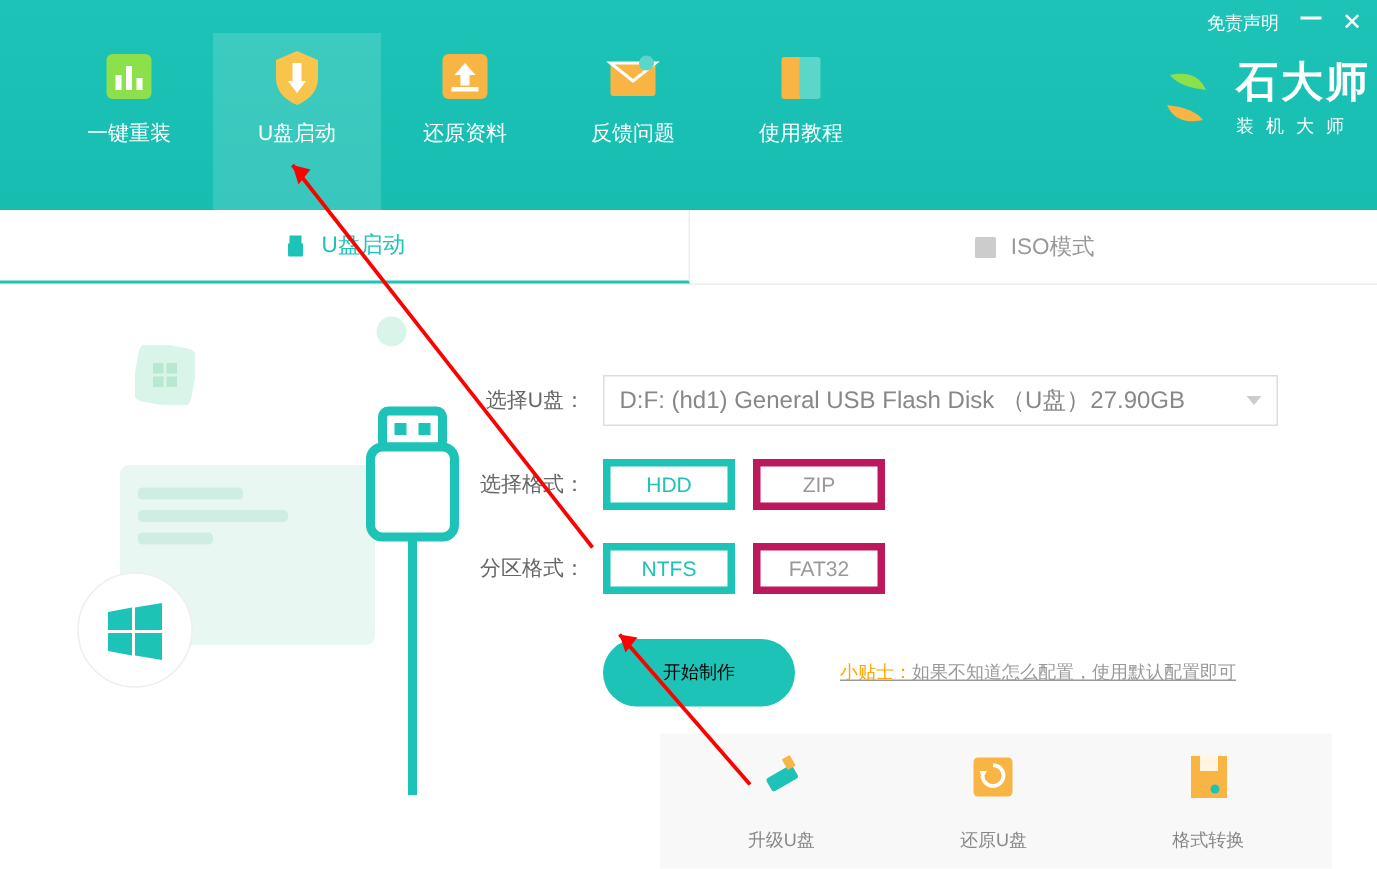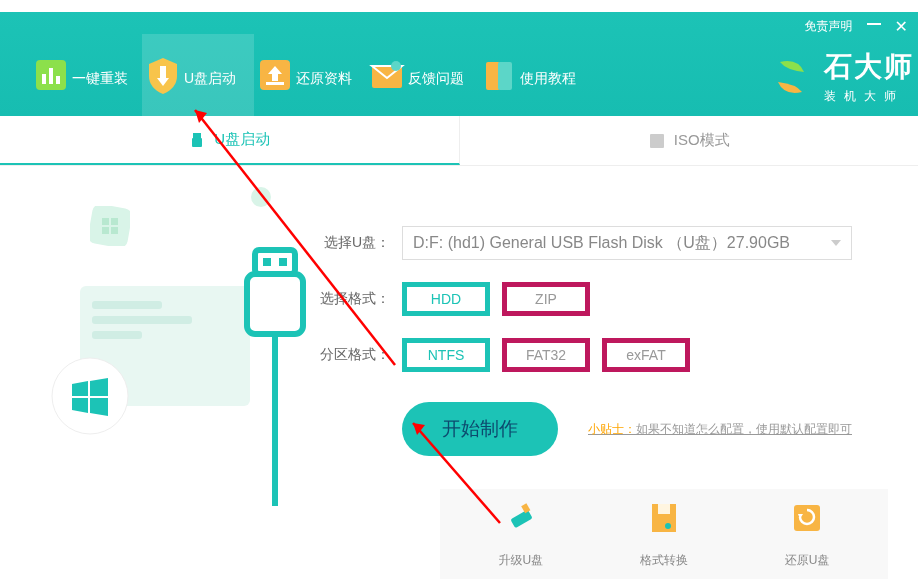--- a/index.html
+++ b/index.html
@@ -1,23 +1,23 @@
 <!DOCTYPE html>
 <html><head>
   <meta charset="utf-8">
   <style>
     * { margin: 0; padding: 0; box-sizing: border-box; font-family: "Microsoft YaHei", Arial, sans-serif; }
     body { width: 918px; height: 579px; background: #fff; overflow: hidden; position: relative; }
-    .header { height: 104px; background: linear-gradient(to bottom, #1cc3b6, #17bdb1); display: flex; align-items: flex-start; position: relative; margin-top: 12px; }
+    .header { height: 140px; background: linear-gradient(to bottom, #1cc3b6, #17bdb1); display: flex; align-items: flex-start; position: relative; }
     .window-controls { position: absolute; right: 10px; top: 5px; display: flex; align-items: center; gap: 14px; color: #fff; font-size: 12px; }
     .window-controls span { cursor: pointer; }
     .wc-min { width: 14px; height: 2px; background: #fff; display: inline-block; position: relative; top: -3px; }
     .wc-close { font-size: 16px; }
     .nav { display: flex; height: 100%; padding-top: 22px; margin-left: 30px; }
-    .nav-item { width: 112px; text-align: center; color: #fff; font-size: 14px; cursor: pointer; display: flex; flex-direction: row; align-items: center; justify-content: flex-start; padding-top: 8px; position: relative; }
+    .nav-item { width: 112px; text-align: center; color: #fff; font-size: 14px; cursor: pointer; display: flex; flex-direction: column; align-items: center; justify-content: flex-start; padding-top: 8px; position: relative; }
     .nav-item.active { background: rgba(255,255,255,0.15); }
     .nav-icon { width: 42px; height: 42px; margin-bottom: 8px; display: flex; align-items: center; justify-content: center; }
     .nav-label { font-size: 14px; }
     .brand { position: absolute; right: 4px; top: 36px; display: flex; align-items: center; gap: 10px; }
     .brand-text { color: #fff; display: flex; flex-direction: column; align-items: flex-start; }
     .brand-name { font-size: 28px; font-weight: bold; letter-spacing: 2px; }
     .brand-sub { font-size: 12px; letter-spacing: 8px; margin-top: 2px; }
     .tabs { display: flex; height: 50px; border-bottom: 1px solid #eee; }
     .tab { flex: 1; display: flex; align-items: center; justify-content: center; gap: 8px; font-size: 15px; color: #999; cursor: pointer; border-right: 1px solid #eee; }
     .tab.active { color: #1cc3b6; border-bottom: 2px solid #1cc3b6; }
@@ -26,21 +26,21 @@
     .illustration { width: 280px; position: relative; }
     .form-area { flex: 1; padding-top: 40px; padding-left: 10px; }
     .form-row { display: flex; align-items: center; margin-bottom: 22px; }
     .form-label { width: 70px; font-size: 14px; color: #666; text-align: right; margin-right: 12px; }
     .select-box { flex: 1; max-width: 450px; height: 34px; border: 1px solid #ddd; display: flex; align-items: center; padding: 0 10px; font-size: 16px; color: #888; font-family: monospace; cursor: pointer; position: relative; }
     .select-arrow { position: absolute; right: 10px; border-left: 5px solid transparent; border-right: 5px solid transparent; border-top: 6px solid #ccc; }
     .option-group { display: flex; gap: 12px; }
     .option-btn { width: 88px; height: 34px; border: 5px solid #be185d; display: flex; align-items: center; justify-content: center; font-size: 14px; color: #999; cursor: pointer; }
     .option-btn.selected { border-color: #1cc3b6; color: #1cc3b6; }
     .action-row { display: flex; align-items: center; margin-top: 30px; padding-left: 82px; gap: 30px; }
-    .start-btn { background: #1cc3b6; color: #0c4a6e; border: none; border-radius: 30px; padding: 14px 40px; font-size: 19px; cursor: pointer; text-align: right; }
+    .start-btn { background: #1cc3b6; color: #000000; border: none; border-radius: 30px; padding: 14px 40px; font-size: 12px; cursor: pointer; text-align: right; }
     .tips { font-size: 12px; color: #999; text-decoration: underline; }
     .tips-label { color: #ffa500; }
     .footer { position: absolute; bottom: 0; right: 30px; left: 440px; height: 90px; background: #f8f8f8; display: flex; justify-content: space-around; align-items: center; padding: 10px 10px; }
     .footer-item { display: flex; flex-direction: column; align-items: center; gap: 16px; font-size: 12px; color: #888; cursor: pointer; }
     .footer-icon { width: 36px; height: 36px; display: flex; align-items: center; justify-content: center; }
     .arrow { position: absolute; pointer-events: none; z-index: 100; }
     .deco-shape { position: absolute; }
   </style>
 </head>
 <body>
@@ -183,21 +183,20 @@
       <div class="option-group">
         <div class="option-btn selected">HDD</div>
         <div class="option-btn">ZIP</div>
       </div>
     </div>
     <div class="form-row">
       <div class="form-label">分区格式：</div>
       <div class="option-group">
         <div class="option-btn selected">NTFS</div>
         <div class="option-btn">FAT32</div>
-        <div class="option-btn">exFAT</div>
       </div>
     </div>
     <div class="action-row">
       <button class="start-btn">开始制作</button>
       <div class="tips">
         <span class="tips-label">小贴士：</span><span>如果不知道怎么配置，使用默认配置即可</span>
       </div>
     </div>
   </div>
 </div>
@@ -208,36 +207,36 @@
         <svg width="36" height="36" viewBox="0 0 36 36">
           <rect x="8" y="14" width="20" height="10" rx="2" fill="#1cc3b6" transform="rotate(-30 18 18)"></rect>
           <rect x="24" y="8" width="6" height="8" fill="#f8b544" transform="rotate(-30 18 18)"></rect>
         </svg>
       </div>
     <span>升级U盘</span>
   </div>
   <div class="footer-item">
     <div class="footer-icon">
         <svg width="36" height="36" viewBox="0 0 36 36">
+          <rect x="5" y="5" width="26" height="26" rx="3" fill="#f8b544"></rect>
+          <path d="M18 10 A7 7 0 1 1 11 17" fill="none" stroke="#fff" stroke-width="2.5"></path>
+          <polygon points="9,14 14,14 11,19" fill="#fff"></polygon>
+        </svg>
+      </div>
+    <span>还原U盘</span>
+  </div>
+  <div class="footer-item">
+    <div class="footer-icon">
+        <svg width="36" height="36" viewBox="0 0 36 36">
           <rect x="6" y="4" width="24" height="28" fill="#f8b544"></rect>
           <rect x="12" y="4" width="12" height="10" fill="#fff5e0"></rect>
           <circle cx="22" cy="26" r="3" fill="#1cc3b6"></circle>
         </svg>
       </div>
     <span>格式转换</span>
-  </div>
-  <div class="footer-item">
-    <div class="footer-icon">
-        <svg width="36" height="36" viewBox="0 0 36 36">
-          <rect x="5" y="5" width="26" height="26" rx="3" fill="#f8b544"></rect>
-          <path d="M18 10 A7 7 0 1 1 11 17" fill="none" stroke="#fff" stroke-width="2.5"></path>
-          <polygon points="9,14 14,14 11,19" fill="#fff"></polygon>
-        </svg>
-      </div>
-    <span>还原U盘</span>
   </div>
 </div>
 
 <svg class="arrow" style="left:185px;top:105px" width="230" height="280">
   <line x1="10" y1="5" x2="210" y2="260" stroke="#ff0000" stroke-width="2.5"></line>
   <polygon points="10,5 22,8 14,18" fill="#ff0000"></polygon>
 </svg>
 <svg class="arrow" style="left:405px;top:415px" width="110" height="120">
   <line x1="8" y1="8" x2="95" y2="108" stroke="#ff0000" stroke-width="2.5"></line>
   <polygon points="8,8 20,10 12,20" fill="#ff0000"></polygon>

